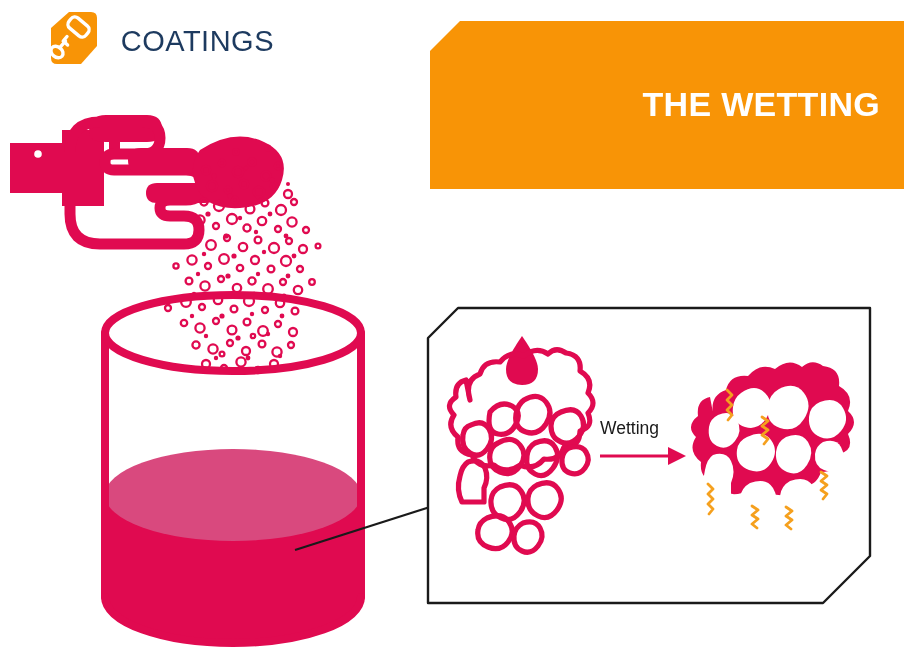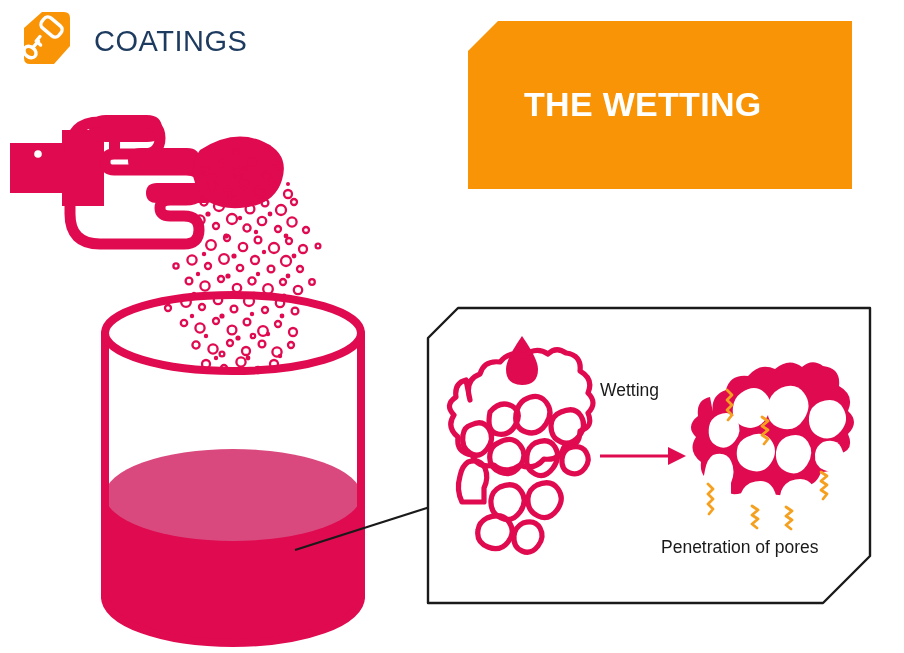--- a/index.html
+++ b/index.html
@@ -1,46 +1,46 @@
 <!DOCTYPE html>
 <html><head>
 <meta charset="utf-8">
 <style>
   html,body{margin:0;padding:0;background:#ffffff;}
   body{
     width:904px;height:653px;position:relative;overflow:hidden;
     font-family:"Liberation Sans","DejaVu Sans",sans-serif;
   }
   #stage{position:absolute;inset:0;width:904px;height:653px;}
-  .abs{position:absolute;}
+  .abs{position:absolute;justify-content:flex-end;}
 
   
   #brand{left:14px;top:8px;width:260px;height:66px;display:flex;align-items:center;}
   #brand-logo{width:62px;height:62px;flex:0 0 62px;position:relative;}
   #brand-name{
     margin-left:18px;font-size:29px;letter-spacing:.5px;
     color:#1d3a5f;font-weight:400;line-height:1;white-space:nowrap;
   }
 
   
   #title-banner{
-    left:430px;top:21px;width:384px;height:168px;
+    left:430px;top:21px;width:474px;height:168px;
     background:#f89406;
     clip-path:polygon(30px 0,474px 0,474px 168px,0 168px,0 30px);
-    display:flex;align-items:center;margin-left:38px;
+    display:flex;align-items:center;
   }
   #title-text{
     color:#ffffff;font-weight:bold;font-size:34px;line-height:1.22;
     padding-left:56px;padding-right:24px;letter-spacing:.3px;
   }
 
   .callout-label{
     position:absolute;color:#1a1a1a;font-size:17.5px;white-space:nowrap;
   }
-  #wetting-label{left:600px;top:380px;text-align:right;}
+  #wetting-label{left:600px;top:418px;text-align:right;}
   #pores-label{left:661px;top:537px;font-size:17.5px;}
 
   
   .layer{position:absolute;left:0;top:0;width:904px;height:653px;pointer-events:none;}
 </style>
 </head>
 <body>
 
 <div id="stage">
 
@@ -285,15 +285,14 @@
         <path d="M762 417 l6 4 l-6 5 l6 4 l-6 5 l6 4 l-4 5"></path>
         <path d="M821 472 l6 4 l-6 5 l6 4 l-6 5 l6 4 l-4 5"></path>
         <path d="M708 484 l5 5 l-5 5 l5 5 l-5 5 l5 5 l-4 5"></path>
         <path d="M752 506 l6 4 l-6 5 l6 4 l-6 5 l5 4"></path>
         <path d="M786 507 l6 4 l-6 5 l6 4 l-6 5 l5 4"></path>
       </g>
     </g>
   </svg>
 
   <div class="callout-label" id="wetting-label">Wetting</div>
-  <div class="callout-label" id="pores-label">Penetration of pores</div>
 
 </div>
 
 </body></html>

